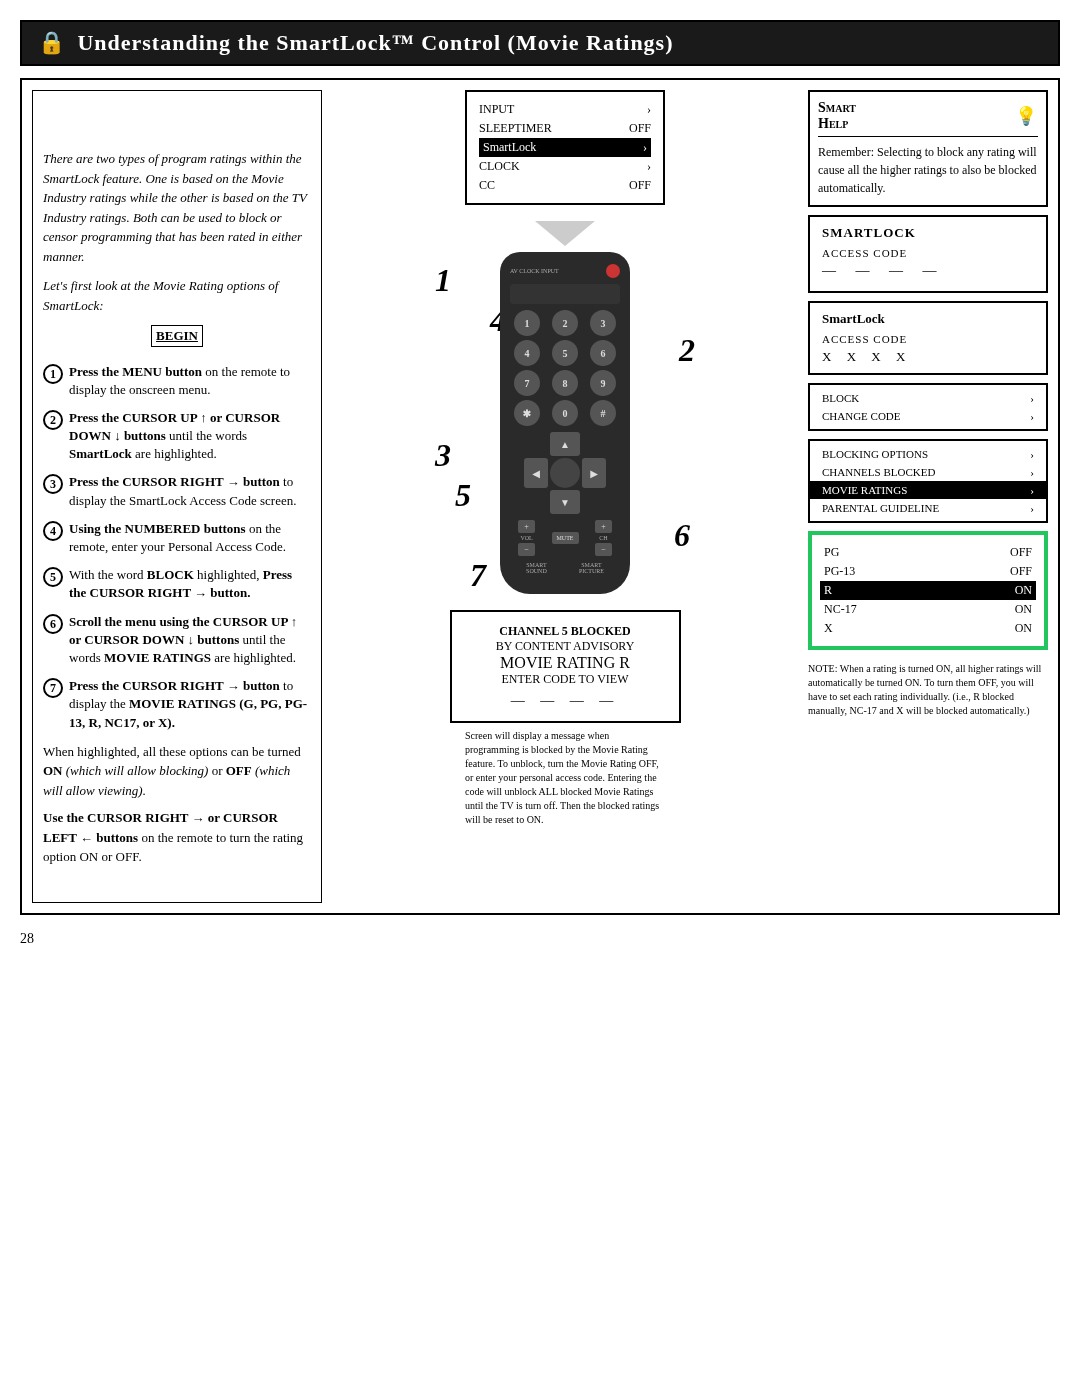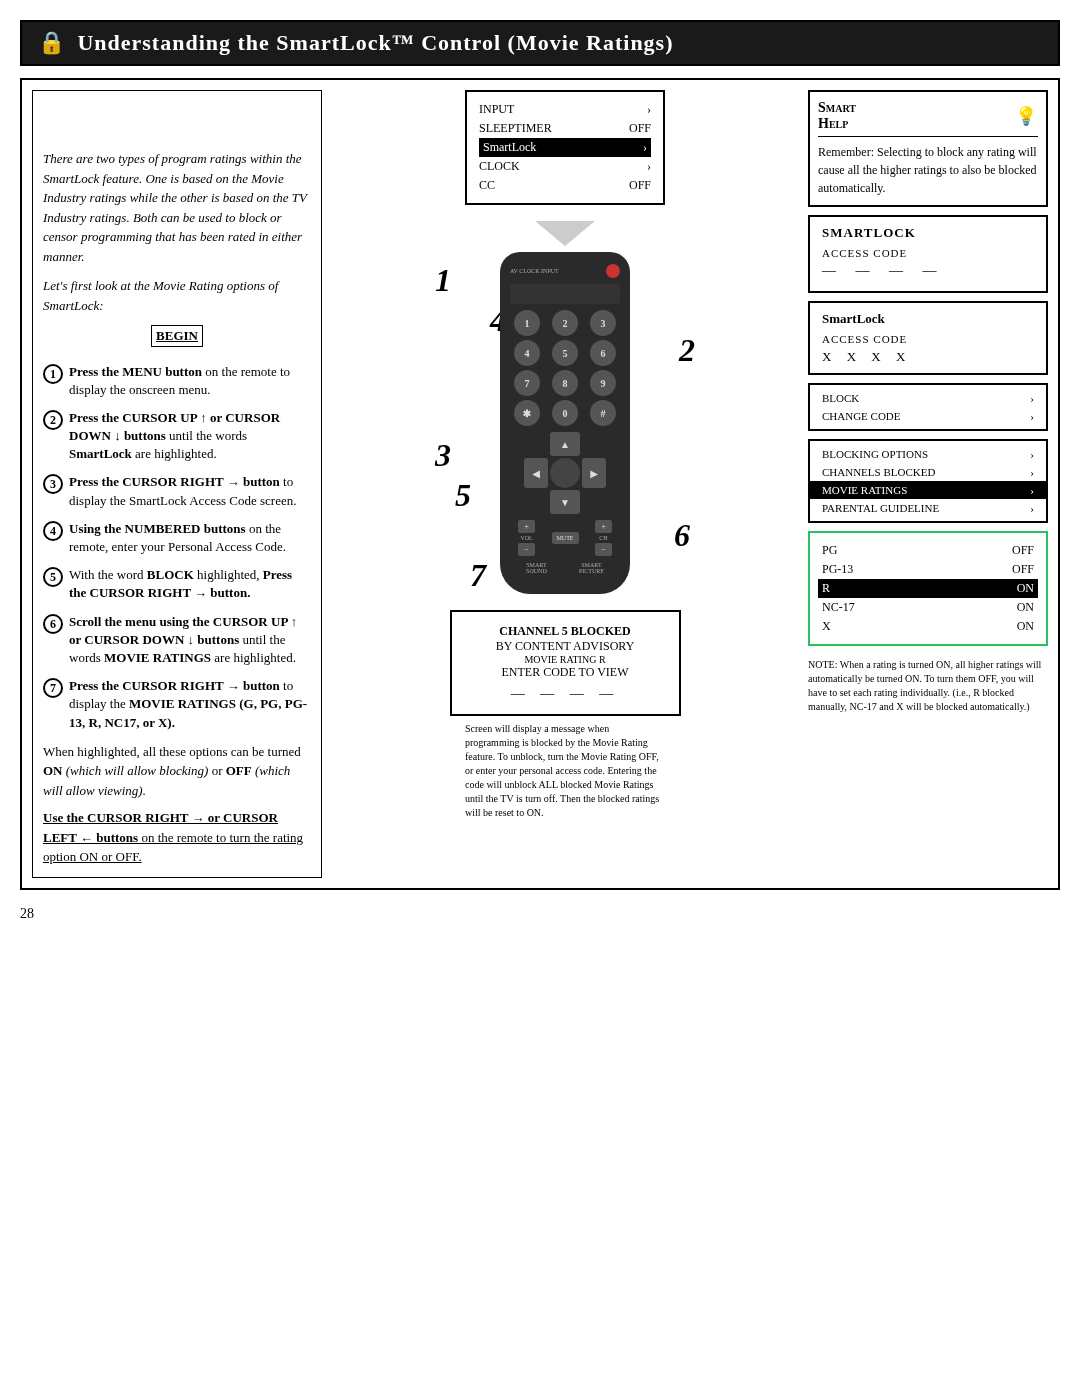--- a/index.html
+++ b/index.html
@@ -326,21 +326,21 @@
       font-size: 11px;
     }
 
     .blocking-row.highlighted {
       background: #000;
       color: #fff;
     }
 
     
     .movie-ratings-screen {
-      border: 2px solid #22c55e;
+      border: 4px solid #22c55e;
       padding: 8px 12px;
       font-size: 12px;
     }
 
     .rating-row {
       display: flex;
       justify-content: space-between;
       padding: 2px 0;
       font-size: 12px;
     }
@@ -440,21 +440,21 @@
       <span class="step-circle">7</span>
       <span class="step-text">
         <strong>Press the CURSOR RIGHT → button</strong> to display the <strong>MOVIE RATINGS (G, PG, PG-13, R, NC17, or X).</strong>
       </span>
     </div>
 
     <p style="font-size:13px; margin-bottom:8px; line-height:1.5;">
       When highlighted, all these options can be turned <strong>ON</strong> <em>(which will allow blocking)</em> or <strong>OFF</strong> <em>(which will allow viewing).</em>
     </p>
 
-    <p style="font-size:13px; margin-bottom:0; line-height:1.5;text-decoration:underline;">
+    <p style="font-size:13px; margin-bottom:25px; line-height:1.5;">
       <strong>Use the CURSOR RIGHT → or CURSOR LEFT ← buttons</strong> on the remote to turn the rating option ON or OFF.
     </p>
 
   </div>
 
   <div class="center-panel">
 
     <div class="menu-screen">
       <div class="menu-row">
         <span>INPUT</span>
@@ -543,21 +543,21 @@
         <div style="display:flex; justify-content:space-around;">
           <div style="font-size:6px; color:#aaa; text-align:center;">SMART<br>SOUND</div>
           <div style="font-size:6px; color:#aaa; text-align:center;">SMART<br>PICTURE</div>
         </div>
       </div>
     </div>
 
     <div class="channel-blocked-screen" style="margin-top:16px;">
       <div style="font-weight:bold; font-size:12px;">CHANNEL 5 BLOCKED</div>
       <div style="font-size:12px;">BY CONTENT ADVISORY</div>
-      <div style="font-size:10px;">MOVIE RATING     R</div>
+      <div style="font-size:16px;">MOVIE RATING     R</div>
       <div style="font-size:12px;">ENTER CODE TO VIEW</div>
       <div class="dashes" style="margin-top:6px; font-size:14px;">— — — —</div>
     </div>
 
     <div class="caption-text">Screen will display a message when programming is blocked by the Movie Rating feature. To unblock, turn the Movie Rating OFF, or enter your personal access code. Entering the code will unblock ALL blocked Movie Ratings until the TV is turn off. Then the blocked ratings will be reset to ON.</div>
   </div>
 
   <div class="right-panel">
 
     <div class="smart-help-box">

